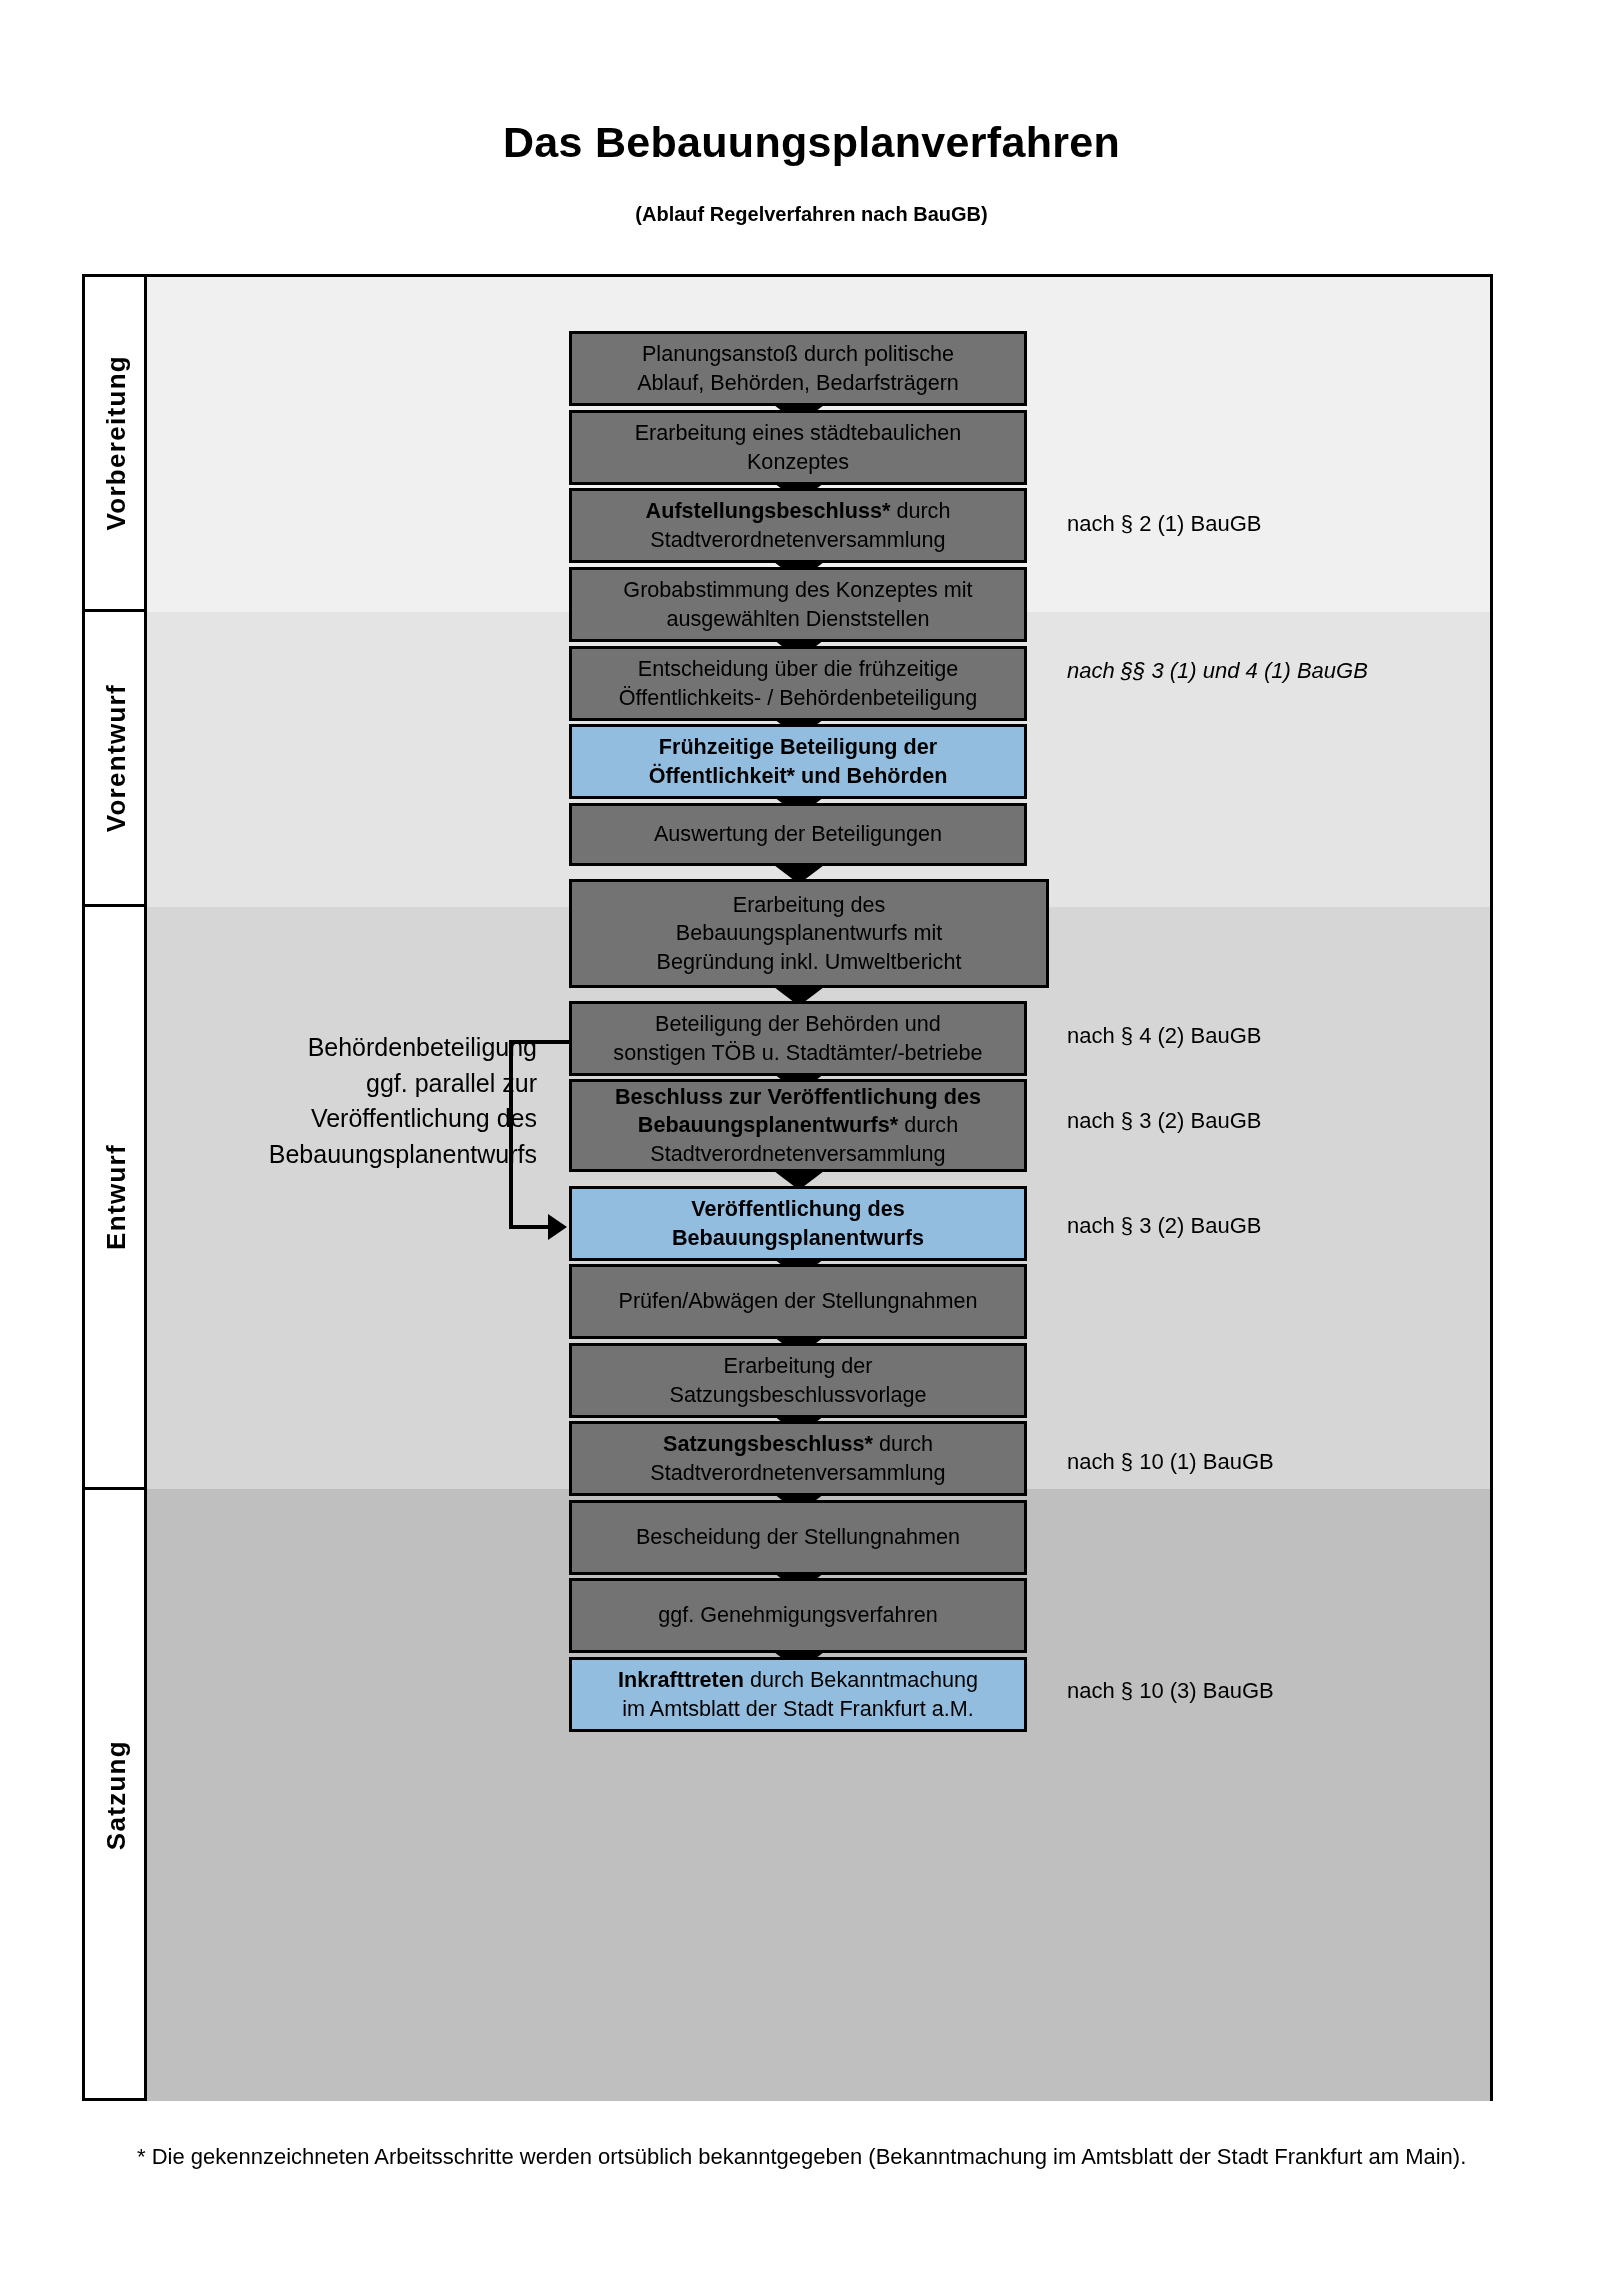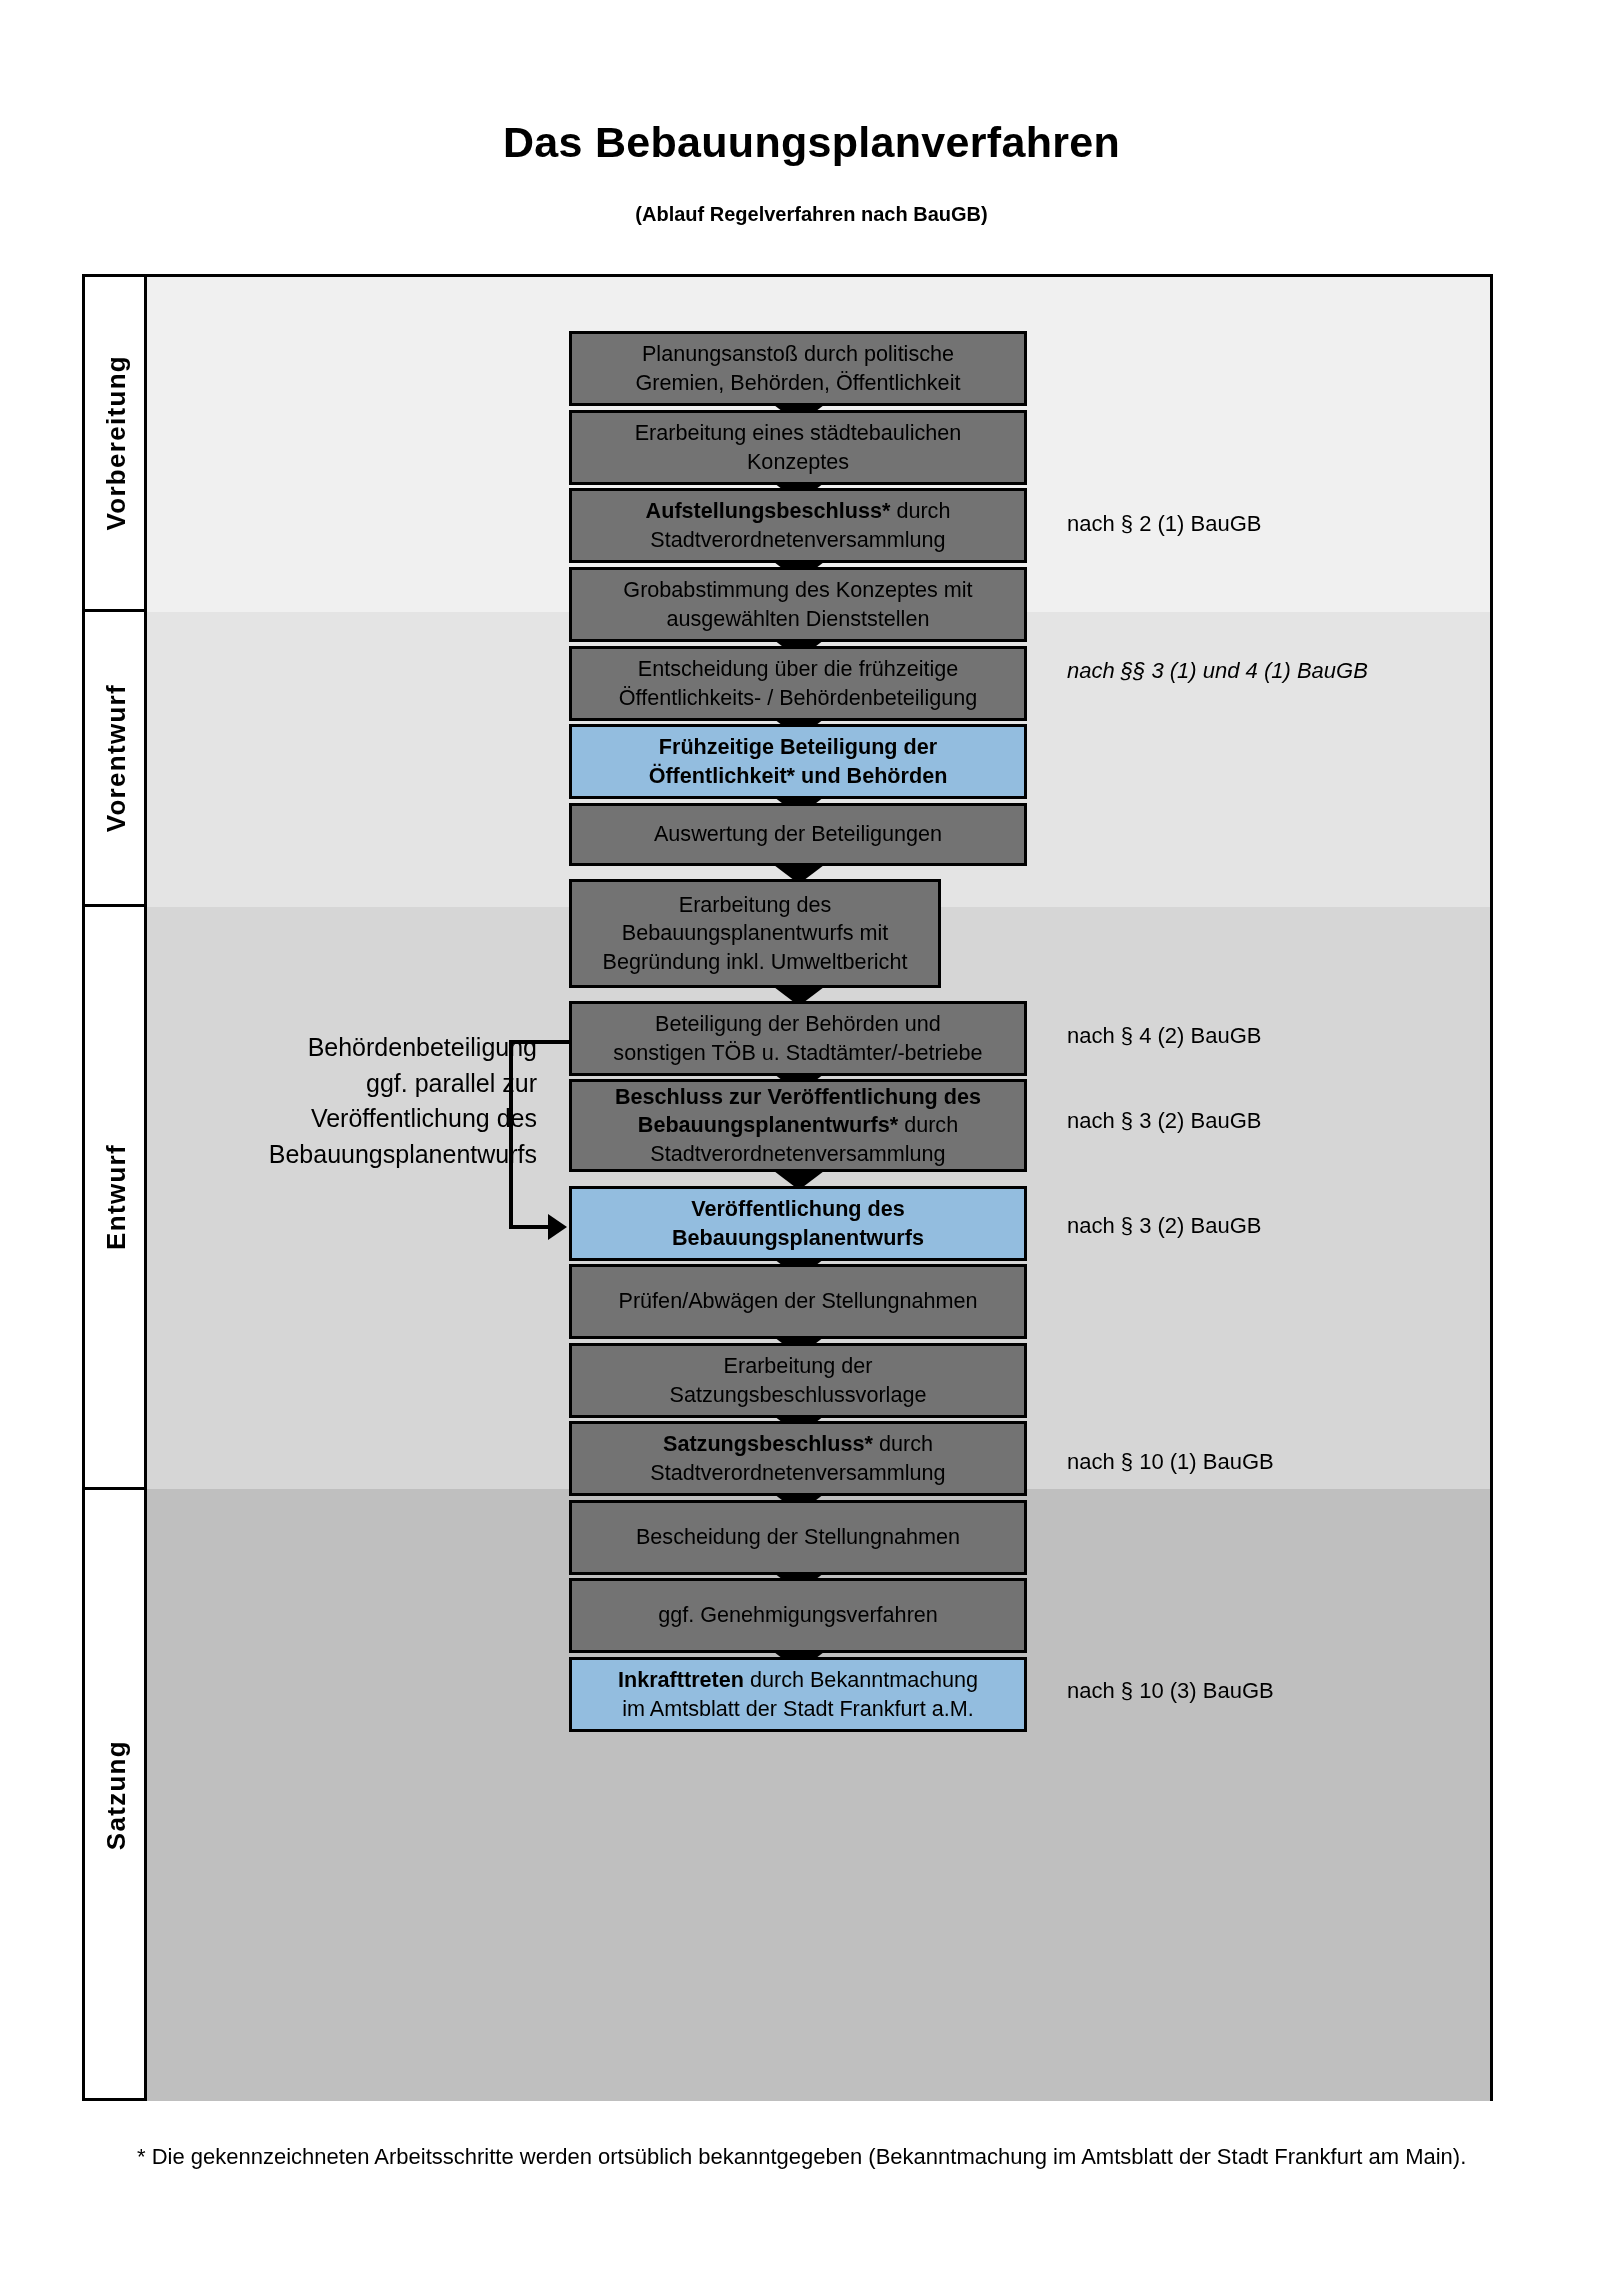--- a/index.html
+++ b/index.html
@@ -95,21 +95,21 @@
 
   <div class="conn" id="conn-top" style="left: 424px; top: 763px; width: 60px; height: 3.9px;"></div>
   <div class="conn" id="conn-vert" style="left: 424px; top: 763px; width: 3.9px; height: 185px;"></div>
   <div class="conn" id="conn-bot" style="left: 424px; top: 948px; width: 41px; height: 3.9px;"></div>
   <div class="conn-head" id="conn-arrow" style="left: 463px; top: 937px;"></div>
 
   <div id="flow-layer">
       <div class="fbox" style="left: 484px; top: 54px; width: 458px; height: 75px;">
         <div>
           <div><span>Planungsanstoß durch politische</span></div>
-          <div><span>Gremien, Behörden, Öffentlichkeit</span></div>
+          <div><span>Ablauf, Behörden, Bedarfsträgern</span></div>
         </div>
       </div>
       <div class="darr" style="left: 689px; top: 128px;"></div>
       <div class="fbox" style="left: 484px; top: 133px; width: 458px; height: 75px;">
         <div>
           <div><span>Erarbeitung eines städtebaulichen</span></div>
           <div><span>Konzeptes</span></div>
         </div>
       </div>
       <div class="darr" style="left: 689px; top: 206px;"></div>
@@ -140,21 +140,21 @@
           <div><span style="font-weight: bold;">Öffentlichkeit* und Behörden</span></div>
         </div>
       </div>
       <div class="darr" style="left: 689px; top: 520px;"></div>
       <div class="fbox" style="left: 484px; top: 526px; width: 458px; height: 63px;">
         <div>
           <div><span>Auswertung der Beteiligungen</span></div>
         </div>
       </div>
       <div class="darr" style="left: 689px; top: 588px;"></div>
-      <div class="fbox" style="left: 484px; top: 602px; width: 372px; height: 109px;">
+      <div class="fbox" style="left: 484px; top: 602px; width: 480px; height: 109px;">
         <div>
           <div><span>Erarbeitung des</span></div>
           <div><span>Bebauungsplanentwurfs mit</span></div>
           <div><span>Begründung inkl. Umweltbericht</span></div>
         </div>
       </div>
       <div class="darr" style="left: 689px; top: 710px;"></div>
       <div class="fbox" style="left: 484px; top: 724px; width: 458px; height: 75px;">
         <div>
           <div><span>Beteiligung der Behörden und</span></div>

